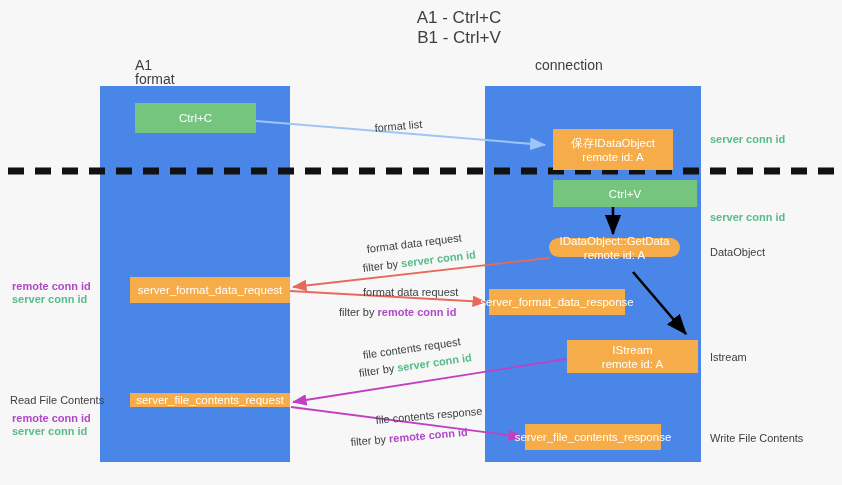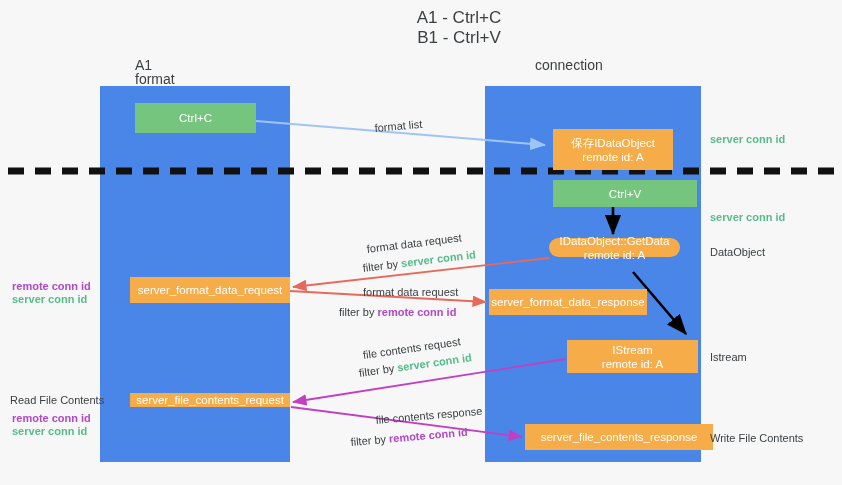--- a/index.html
+++ b/index.html
@@ -146,34 +146,34 @@
 
   <div class="node orange" style="left:549px; top:238px; width:131px; height:19px;border-radius:13px;">
     <span>IDataObject::GetData</span>
     <span>remote id: A</span>
   </div>
 
   <div class="node orange" style="left:130px; top:277px; width:160px; height:26px;">
     <span>server_format_data_request</span>
   </div>
 
-  <div class="node orange" style="left:489px; top:289px; width:158px; height:26px;">
+  <div class="node orange" style="left:489px; top:289px; width:136px; height:26px;">
     <span>server_format_data_response</span>
   </div>
 
   <div class="node orange" style="left:567px; top:340px; width:131px; height:33px;">
     <span>IStream</span>
     <span>remote id: A</span>
   </div>
 
   <div class="node orange" style="left:130px; top:393px; width:160px; height:14px;">
     <span>server_file_contents_request</span>
   </div>
 
-  <div class="node orange" style="left:525px; top:424px; width:188px; height:26px;">
+  <div class="node orange" style="left:525px; top:424px; width:136px; height:26px;">
     <span>server_file_contents_response</span>
   </div>
 
   <div class="edge-label rot" style="left:374px; top:121px; transform:rotate(-5deg);">format list</div>
 
   <div class="edge-label rot" style="left:366px; top:242px; transform:rotate(-7deg);">format data request</div>
   <div class="edge-label rot" style="left:362px; top:261px; transform:rotate(-7deg);">
     <span>filter by </span><span class="green-txt">server conn id</span>
   </div>
 

